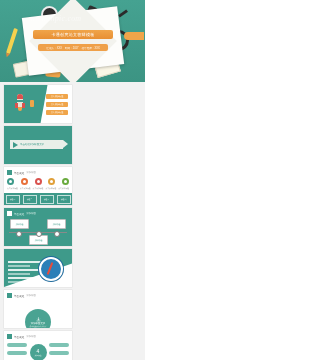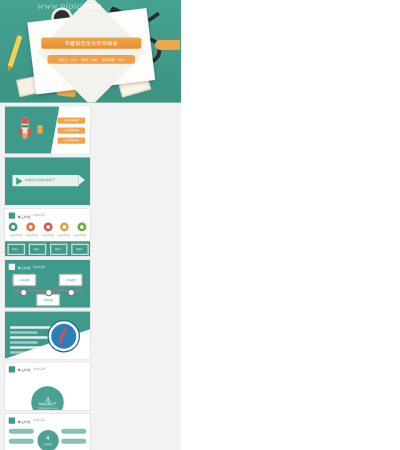--- a/index.html
+++ b/index.html
@@ -15,21 +15,21 @@
          background:#fdfdfb;transform:rotate(-7deg);box-shadow:0 1px 3px rgba(0,0,0,.25);}
   .diamond{position:absolute;left:50%;top:50%;width:62px;height:62px;margin:-31px -31px;
            background:#f3f3ee;transform:rotate(45deg);}
   .titlebar{position:absolute;left:33px;top:30px;width:80px;height:9px;border-radius:2px;
             background:linear-gradient(180deg,#f0a54a,#e88f33);
             display:flex;align-items:center;justify-content:center;}
   .titlebar span{font-size:4px;color:#fff;letter-spacing:.3px;white-space:nowrap;}
   .subbar{position:absolute;left:38px;top:44px;width:70px;height:7px;border-radius:2px;
           background:#efa049;display:flex;align-items:center;justify-content:center;gap:3px;}
   .subbar span{font-size:2.6px;color:#fff6e8;white-space:nowrap;}
-  .wm{position:absolute;left:30px;top:0;width:112px;height:13px;font-size:8px;
+  .wm{position:absolute;left:30px;top:14px;width:112px;height:13px;font-size:8px;
       font-style:italic;color:rgba(255,255,255,.55);white-space:nowrap;overflow:hidden;
       font-family:"Liberation Serif",serif;letter-spacing:.2px;}
 
   
   .it{position:absolute;}
   .pencil{left:10px;top:28px;width:4px;height:26px;background:#f5d14f;transform:rotate(18deg);
           border-radius:1px;}
   .pencil:after{content:"";position:absolute;bottom:-4px;left:0;border-left:2px solid transparent;
           border-right:2px solid transparent;border-top:4px solid #e08a3c;}
   .cup{left:41px;top:6px;width:13px;height:13px;border-radius:50%;background:#2e2e2e;

